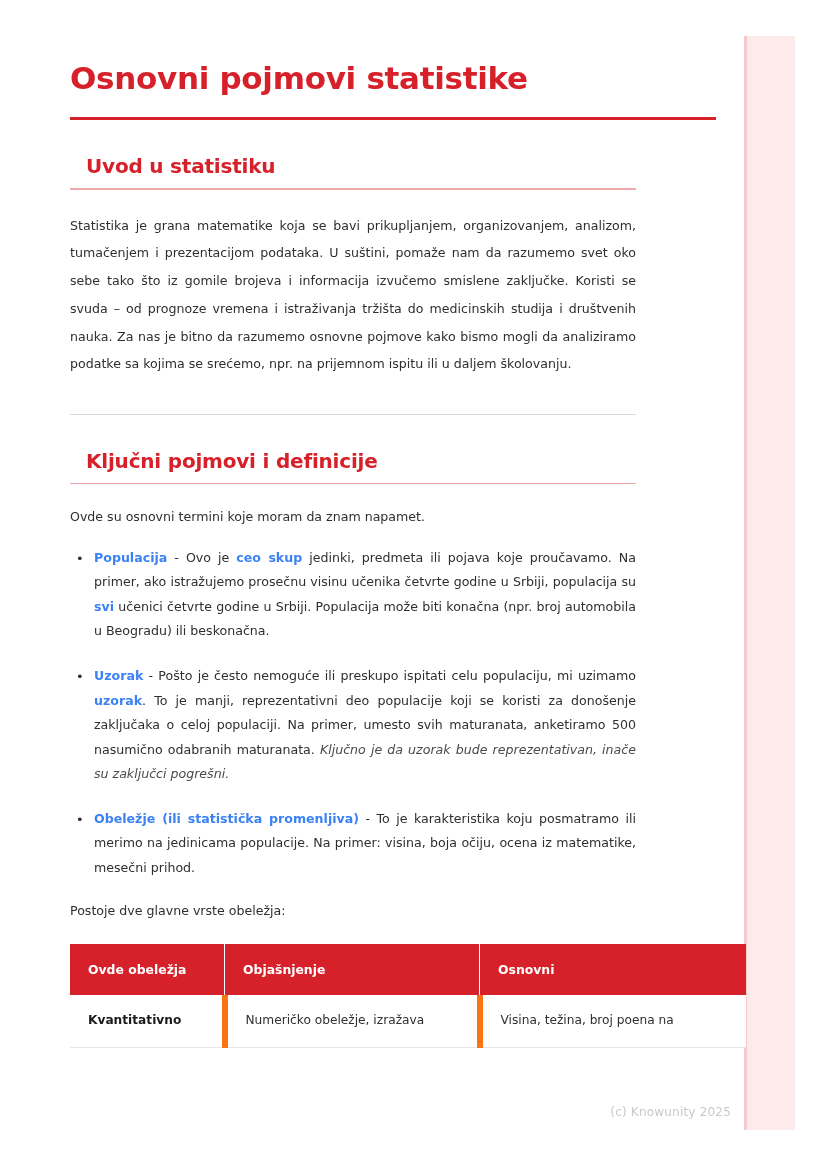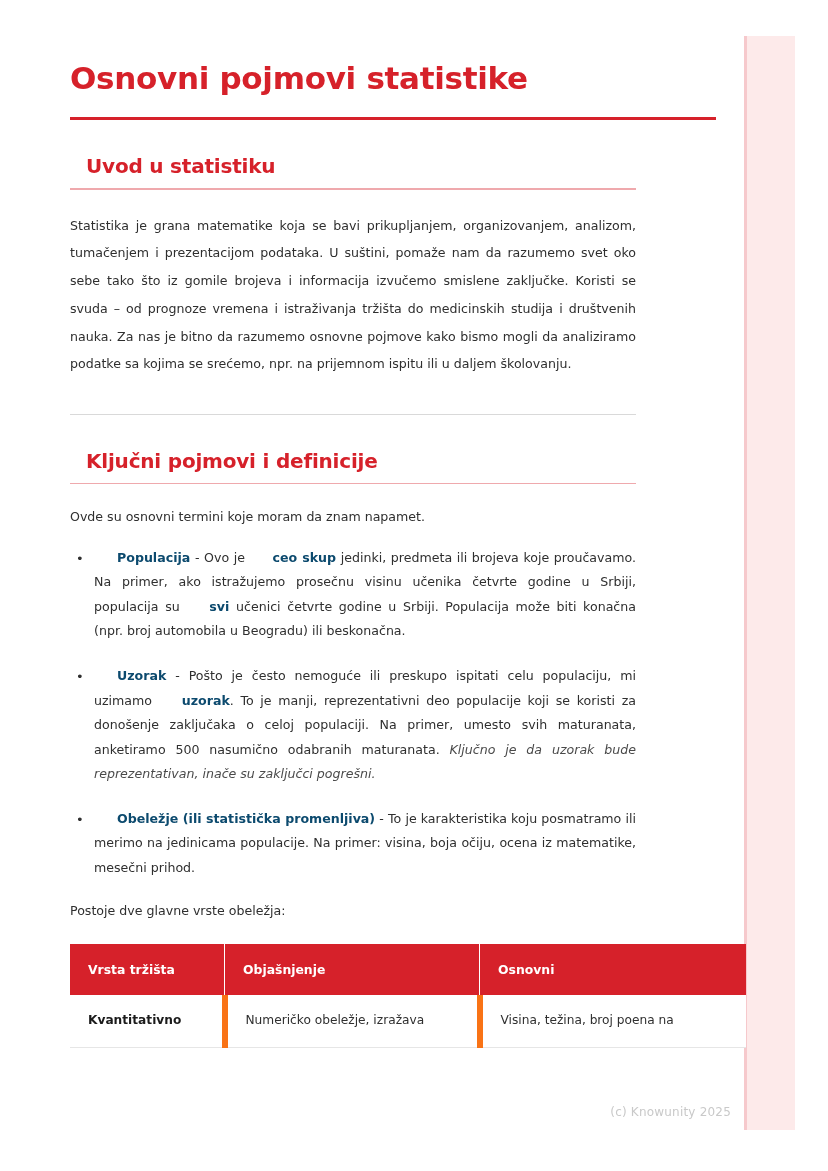--- a/index.html
+++ b/index.html
@@ -106,21 +106,21 @@
     color: #2f2f2f;
   }
   ul.term-list > li::before {
     content: "•";
     position: absolute;
     left: 6px;
     top: 0;
     color: #2f2f2f;
     font-size: 13px;
   }
-  .b { font-weight: 700; color: #0c4a6e; margin-left: 23px; }
+  .b { font-weight: 700; color: #3b82f6; }
   .i { font-style: italic; color: #4a4a4a; }
   p.sub-lead {
     font-size: 12.6px;
     line-height: 1.7;
     color: #2f2f2f;
     margin: 4px 0 22px 0;
   }
   table.types-table {
     border-collapse: collapse;
     width: 566px;
@@ -182,36 +182,36 @@
 
     <div class="divider"></div>
 
     <h2 class="section-title">Ključni pojmovi i definicije</h2>
     <div class="section-rule"></div>
 
     <p class="lead">Ovde su osnovni termini koje moram da znam napamet.</p>
 
     <ul class="term-list">
       <li>
-        <span class="b">Populacija</span><span> - Ovo je </span><span class="b">ceo skup</span><span> jedinki, predmeta ili brojeva koje proučavamo. Na primer, ako istražujemo prosečnu visinu učenika četvrte godine u Srbiji, populacija su </span><span class="b">svi</span><span> učenici četvrte godine u Srbiji. Populacija može biti konačna (npr. broj automobila u Beogradu) ili beskonačna.</span>
+        <span class="b">Populacija</span><span> - Ovo je </span><span class="b">ceo skup</span><span> jedinki, predmeta ili pojava koje proučavamo. Na primer, ako istražujemo prosečnu visinu učenika četvrte godine u Srbiji, populacija su </span><span class="b">svi</span><span> učenici četvrte godine u Srbiji. Populacija može biti konačna (npr. broj automobila u Beogradu) ili beskonačna.</span>
       </li>
       <li>
         <span class="b">Uzorak</span><span> - Pošto je često nemoguće ili preskupo ispitati celu populaciju, mi uzimamo </span><span class="b">uzorak</span><span>. To je manji, reprezentativni deo populacije koji se koristi za donošenje zaključaka o celoj populaciji. Na primer, umesto svih maturanata, anketiramo 500 nasumično odabranih maturanata. </span><span class="i">Ključno je da uzorak bude reprezentativan, inače su zaključci pogrešni.</span>
       </li>
       <li>
         <span class="b">Obeležje (ili statistička promenljiva)</span><span> - To je karakteristika koju posmatramo ili merimo na jedinicama populacije. Na primer: visina, boja očiju, ocena iz matematike, mesečni prihod.</span>
       </li>
     </ul>
 
     <p class="sub-lead">Postoje dve glavne vrste obeležja:</p>
 
     <table class="types-table">
       <thead>
         <tr>
-          <th class="col-1">Vrsta tržišta</th>
+          <th class="col-1">Ovde obeležja</th>
           <th class="col-2">Objašnjenje</th>
           <th class="col-3">Osnovni</th>
         </tr>
       </thead>
       <tbody>
         <tr>
           <td class="col-1 first-col">Kvantitativno</td>
           <td class="col-2">Numeričko obeležje, izražava</td>
           <td class="col-3">Visina, težina, broj poena na</td>
         </tr>

